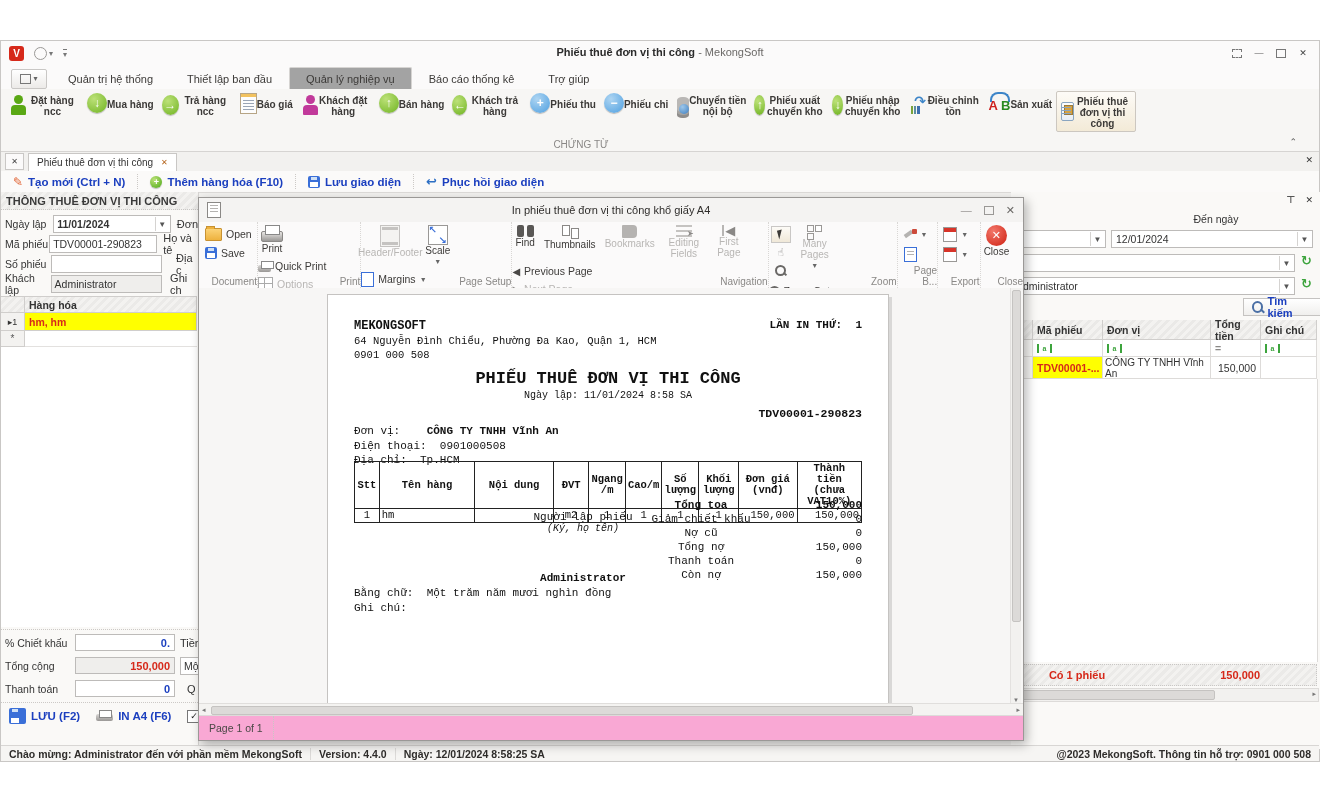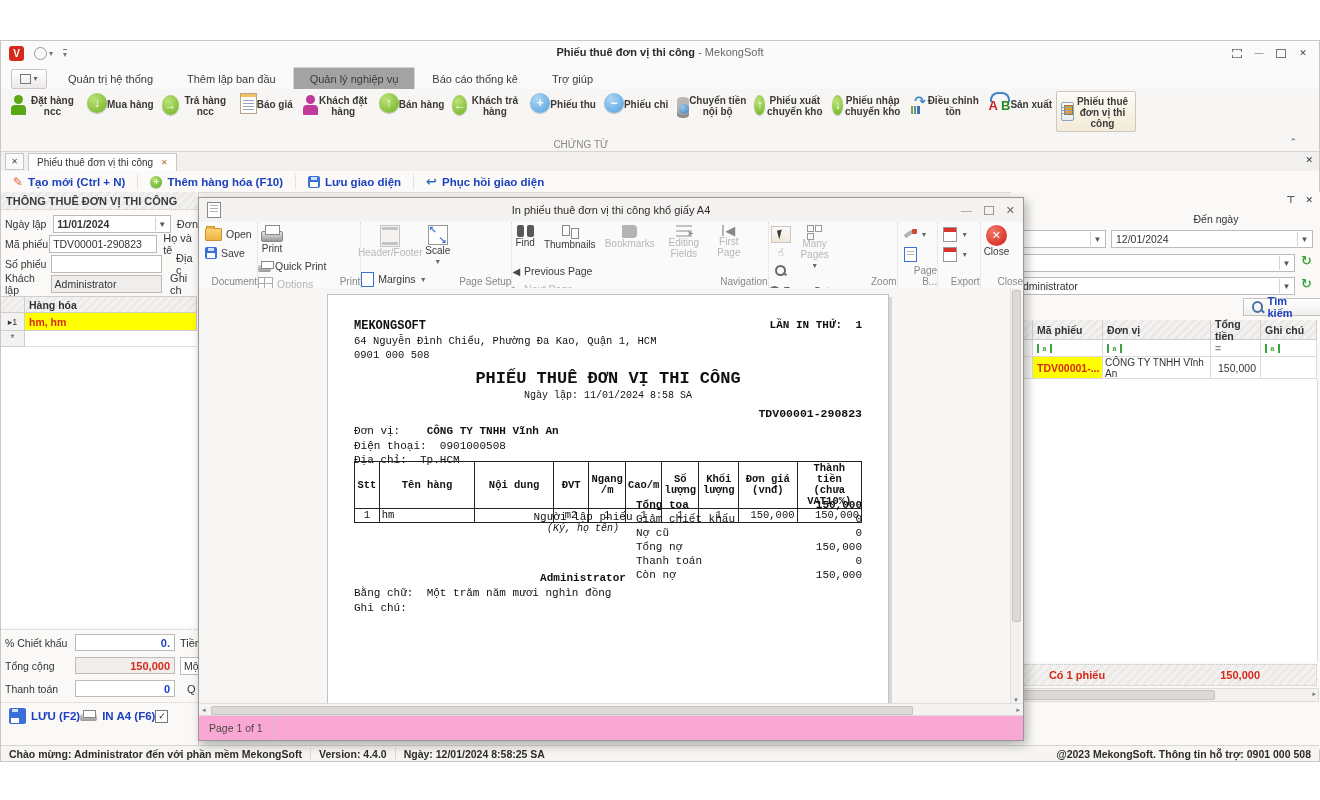--- a/index.html
+++ b/index.html
@@ -168,21 +168,21 @@
   #dlg-hscroll{position:absolute;left:0;right:0;bottom:24px;height:12px;background:#f4f3f1;border-top:1px solid #e0dedc}
   #dlg-status{position:absolute;left:0;right:0;bottom:0;height:24px;background:#f9a8d4;border-top:1px solid #dddbd9;display:flex;align-items:center;font-size:10.5px;color:#4a4846}
   .zoomcirc{width:13px;height:13px;border:1px solid #9a9896;border-radius:50%;display:inline-flex;align-items:center;justify-content:center;font-size:10px;color:#6a6866;background:#fbfafa}
   .knob{width:11px;height:11px;border:2px solid #8a8886;border-radius:50%;background:#fff;box-shadow:inset 0 0 0 2px #fbfafa}
   
   .doc-line{position:absolute;font-size:11px}
   #doctable{position:absolute;left:26px;top:166px;width:508px;border-collapse:collapse;font-size:10.5px}
   #doctable th,#doctable td{border:1px solid #222;padding:1px 2px;line-height:11px}
   #doctable th{font-weight:bold;text-align:center}
   .tot-row{display:flex;height:14px;font-size:11px}
-  .tot-lbl{width:130px;text-align:left}
+  .tot-lbl{width:130px;text-align:center}
   .tot-val{width:96px;text-align:right}
 </style>
 </head>
 <body>
 
 <div id="app">
 
   <div id="titlebar">
     <div class="fx" style="position:absolute;left:8px;top:5px;gap:10px">
       <span class="vlogo">V</span>
@@ -204,21 +204,21 @@
           <span class="sq"></span>
         </span>
       <span class="winbtn" style="color:#444;font-weight:bold">✕</span>
     </div>
   </div>
 
   <div id="ribbontabs">
     <div class="fx" style="height:100%">
       <span class="rtab-menu"><span class="sq" style="width:9px;height:8px"></span>▾</span>
       <span class="rtab">Quản trị hệ thống</span>
-      <span class="rtab">Thêm lập ban đầu</span>
+      <span class="rtab">Thiết lập ban đầu</span>
       <span class="rtab active">Quản lý nghiệp vụ</span>
       <span class="rtab">Báo cáo thống kê</span>
       <span class="rtab">Trợ giúp</span>
     </div>
   </div>
 
   <div id="ribbon">
     <div id="ribbonrow">
       <span class="rbi">
           <span class="iperson" style="--c:#5aa814"></span>
@@ -369,21 +369,21 @@
       <span class="minput red b" style="background:#efeeec">150,000</span>
       <span class="finput" style="width:80px;margin-left:5px;white-space:nowrap">Một trăm năm</span>
     </div>
     <div class="mrow" style="top:486px;width:260px">
       <span class="mlabel">Thanh toán</span>
       <span class="minput bl b">0</span>
       <span style="padding-left:12px">Q</span>
     </div>
 
     <div class="ab" style="left:0;top:510px;width:197px;border-top:1px dotted #ccc9c6;height:2px"></div>
-    <div class="fx" style="position:absolute;left:8px;top:516px;width:240px">
+    <div class="fx" style="position:absolute;left:8px;top:516px;gap:16px;width:240px">
       <span class="bigbtn">
           <span class="ifloppy" style="width:17px;height:16px"></span>
           <span>LƯU (F2)</span>
         </span>
       <span class="bigbtn">
           <span class="iprinter"></span>
           <span>IN A4 (F6)</span>
         </span>
       <span class="bigbtn" style="color:#2f2d2b">
           <span class="icheck">✓</span>

